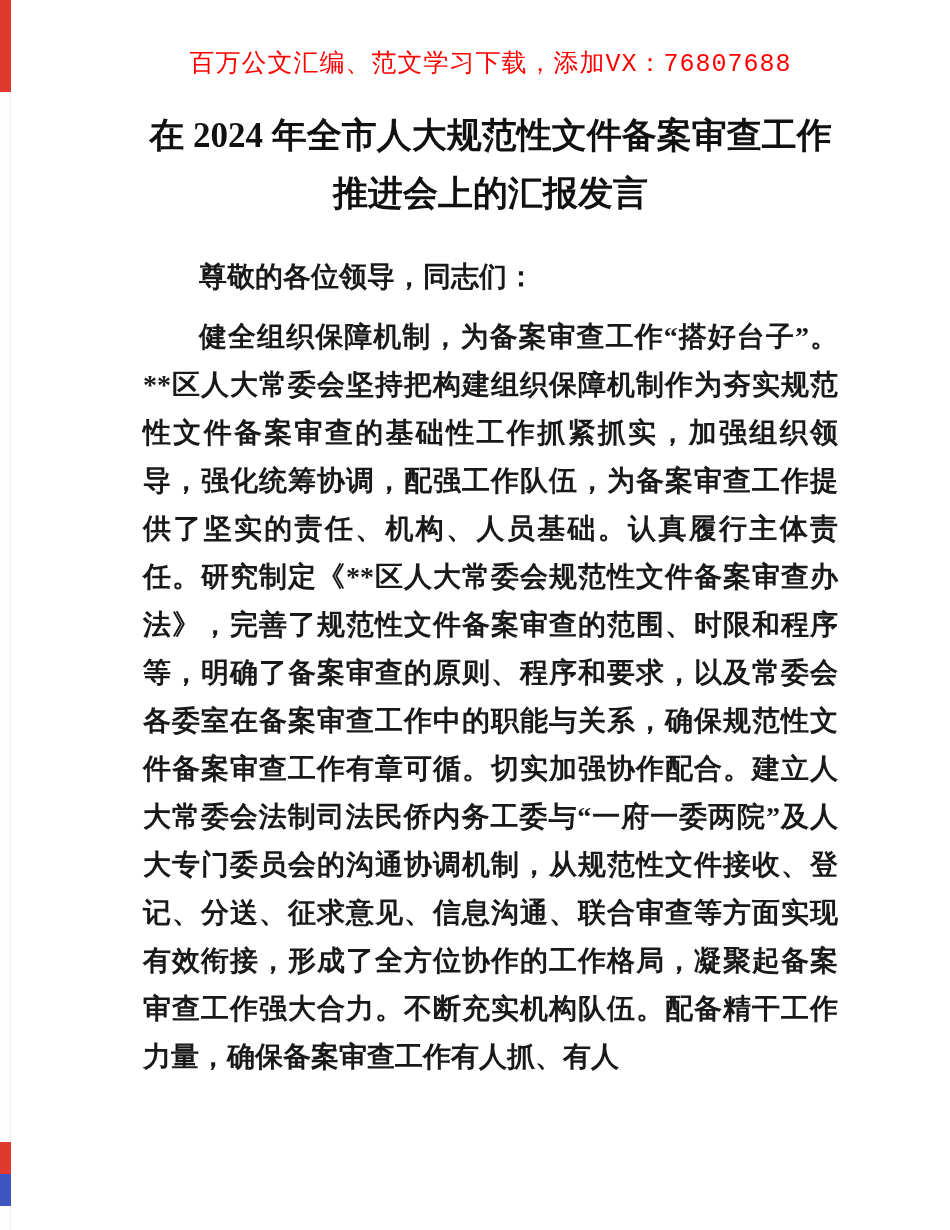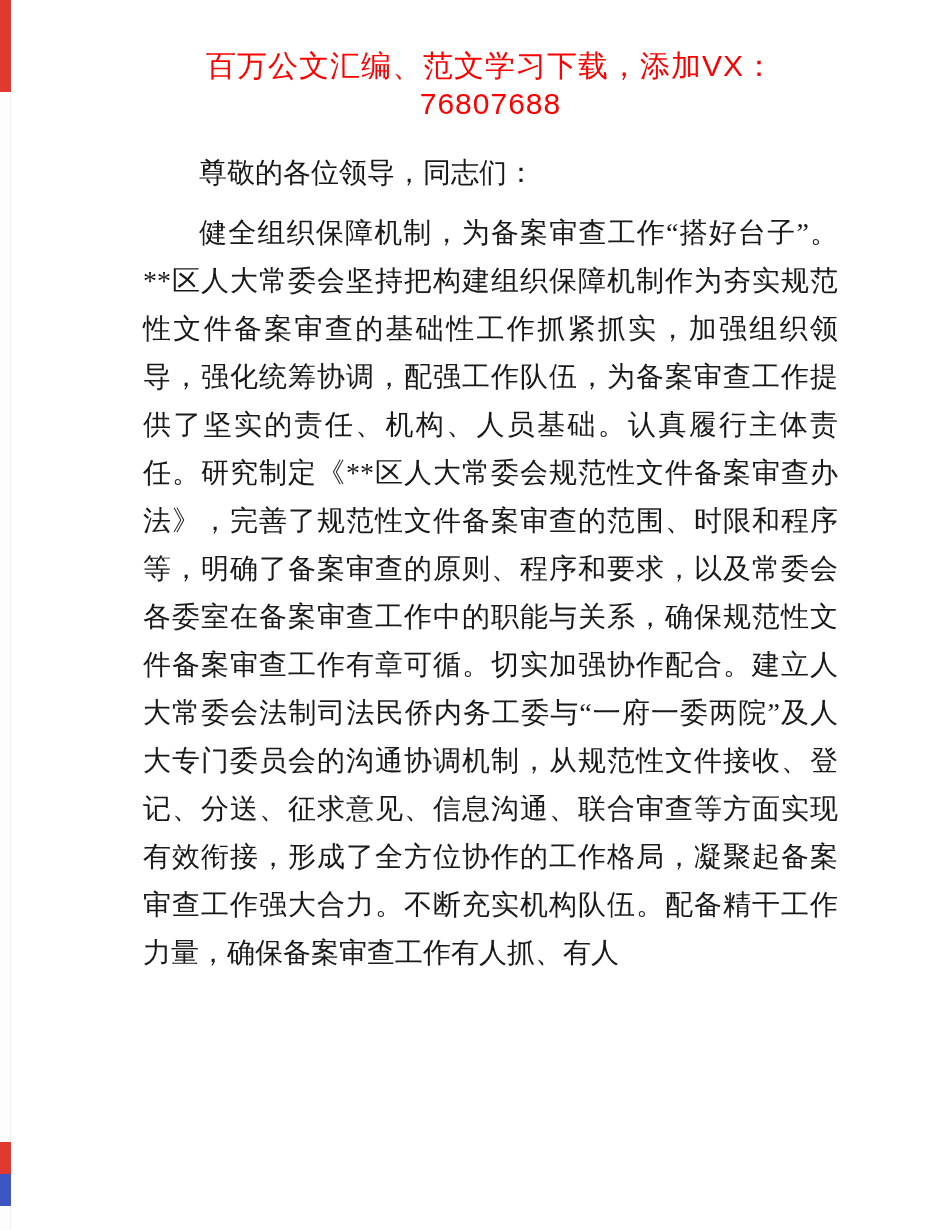--- a/index.html
+++ b/index.html
@@ -28,52 +28,54 @@
   .strip-bottom-red{top:1142px;height:32px;background:var(--strip-red);}
   .strip-bottom-blue{top:1174px;height:32px;background:var(--strip-blue);}
 
   .page{
     position:absolute;left:11px;top:0;right:0;bottom:0;
     padding:46px 112px 0 132px;
   }
   .promo{
     text-align:center;
     color:var(--header-red);
-    font-size:30px;
+    font-size:25px;
     letter-spacing:1px;
     margin-bottom:28px;
-    font-family:Liberation Sans, sans-serif;
+    font-family:Liberation Mono, monospace;
   }
   h1.doc-title{
     text-align:center;
     font-size:35px;
     line-height:58px;
     font-weight:700;
     color:#111;
     margin-bottom:30px;
   }
   .body-text p{
     font-size:28px;
     line-height:48px;
     text-indent:2em;
     text-align:justify;
     margin-bottom:12px;
     color:var(--text);
+    font-weight:bold;
   }
 </style>
 </head>
 <body>
 
 <div class="left-strip">
   <div class="strip-block strip-top-red"></div>
   <div class="strip-block strip-bottom-red"></div>
   <div class="strip-block strip-bottom-blue"></div>
 </div>
 
 <div class="page">
   <div class="promo">百万公文汇编、范文学习下载，添加VX：76807688</div>
 
+  <h1 class="doc-title">在 2024 年全市人大规范性文件备案审查工作推进会上的汇报发言</h1>
 
   <div class="body-text">
     <p>尊敬的各位领导，同志们：</p>
     <p>健全组织保障机制，为备案审查工作“搭好台子”。**区人大常委会坚持把构建组织保障机制作为夯实规范性文件备案审查的基础性工作抓紧抓实，加强组织领导，强化统筹协调，配强工作队伍，为备案审查工作提供了坚实的责任、机构、人员基础。认真履行主体责任。研究制定《**区人大常委会规范性文件备案审查办法》，完善了规范性文件备案审查的范围、时限和程序等，明确了备案审查的原则、程序和要求，以及常委会各委室在备案审查工作中的职能与关系，确保规范性文件备案审查工作有章可循。切实加强协作配合。建立人大常委会法制司法民侨内务工委与“一府一委两院”及人大专门委员会的沟通协调机制，从规范性文件接收、登记、分送、征求意见、信息沟通、联合审查等方面实现有效衔接，形成了全方位协作的工作格局，凝聚起备案审查工作强大合力。不断充实机构队伍。配备精干工作力量，确保备案审查工作有人抓、有人</p>
   </div>
 </div>
 
 </body></html>

